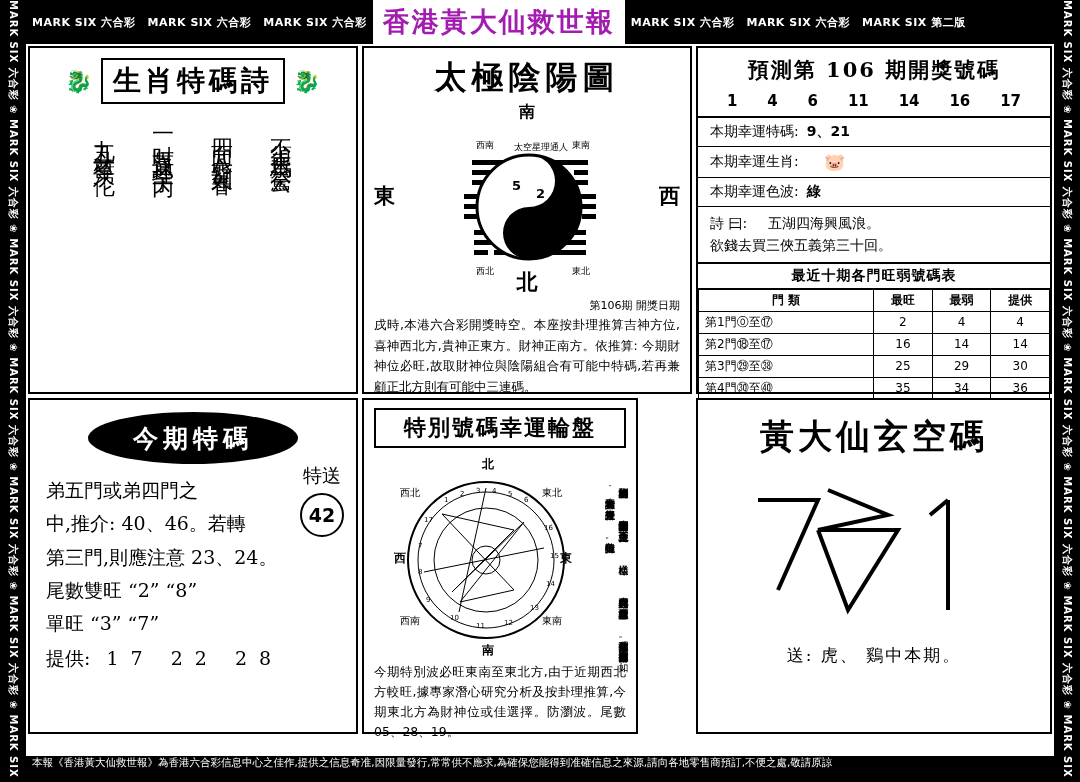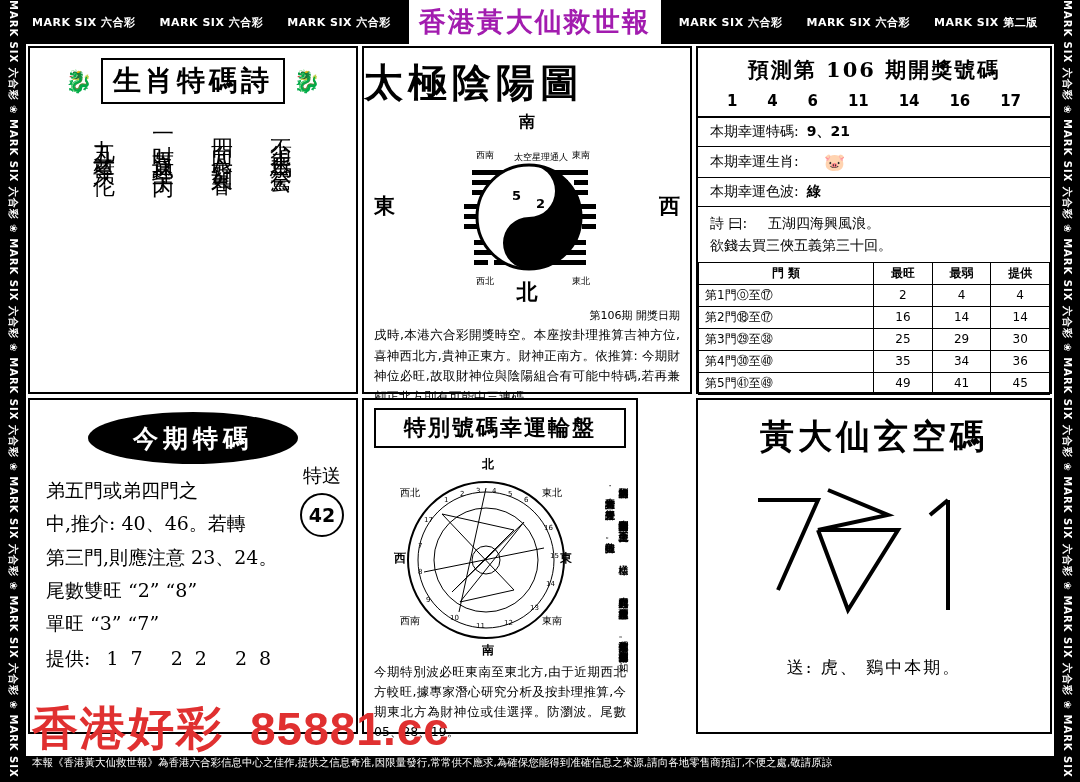--- a/index.html
+++ b/index.html
@@ -20,21 +20,21 @@
   .rail .rtxt{
     position:absolute;left:50%;top:0;transform-origin:0 0;
     white-space:nowrap;font-size:10px;font-weight:bold;letter-spacing:1px;
     line-height:26px;
   }
   .rail.left .rtxt{transform:rotate(90deg) translate(0,-50%);}
   .rail.right .rtxt{transform:rotate(90deg) translate(0,-50%);}
 
   
   .topbar{position:absolute;left:26px;top:0;width:1028px;height:44px;background:#000;color:#fff;
-          display:flex;align-items:center;overflow:hidden;gap:12px;}
+          display:flex;align-items:center;overflow:hidden;}
   .topbar .seg{font-size:11px;font-weight:bold;white-space:nowrap;padding:0 6px;letter-spacing:.5px;}
   .topbar .bigtitle{
     flex:0 0 auto;background:#fff;color:#a21caf;height:44px;display:flex;align-items:center;
     justify-content:center;padding:6px 10px;font-size:27px;font-weight:bold;letter-spacing:2px;
     font-family:"DejaVu Serif","Liberation Serif",serif;
   }
 
   
   .bottombar{position:absolute;left:26px;bottom:0;width:1028px;height:26px;background:#000;color:#fff;
              display:flex;align-items:flex-end;padding:12px 6px;box-sizing:border-box;}
@@ -64,21 +64,21 @@
   .poem-title{font-size:28px;font-weight:bold;letter-spacing:4px;
               font-family:"DejaVu Serif","Liberation Serif",serif;
               border:2px solid #000;padding:2px 10px;}
   .dragon{font-size:22px;}
   .poem-body{display:flex;flex-direction:row-reverse;justify-content:center;gap:26px;
              margin-top:18px;padding:0 18px;}
   .vcol{writing-mode:vertical-rl;text-orientation:upright;font-size:22px;line-height:1.5;
         letter-spacing:6px;font-family:"DejaVu Serif","Liberation Serif",serif;height:240px;}
 
   
-  .taiji-title{text-align:left;font-size:39px;font-weight:bold;letter-spacing:5px;margin-top:8px;
+  .taiji-title{text-align:center;font-size:32px;font-weight:bold;letter-spacing:5px;margin-top:8px;
                font-family:"DejaVu Serif","Liberation Serif",serif;}
   .taiji-wrap{position:relative;height:196px;margin-top:2px;}
   .lbl{position:absolute;font-size:21px;font-weight:bold;font-family:"DejaVu Serif","Liberation Serif",serif;}
   .lbl.n{left:50%;top:0px;transform:translateX(-50%);font-size:16px;}
   .lbl.s{left:50%;bottom:2px;transform:translateX(-50%);}
   .lbl.e{left:10px;top:48%;transform:translateY(-50%);}
   .lbl.w{right:10px;top:48%;transform:translateY(-50%);}
   .taiji-date{text-align:right;font-size:11px;padding:0 10px 2px 0;}
   .taiji-text{font-size:12.5px;line-height:1.65;padding:0 10px 6px 10px;text-align:justify;}
 
@@ -122,21 +122,21 @@
   .wheel-wrap{position:relative;height:208px;margin-top:4px;}
   .vtext{position:absolute;right:6px;top:28px;width:116px;height:176px;
          writing-mode:vertical-rl;text-orientation:upright;font-size:10px;line-height:1.35;
          letter-spacing:0px;}
   .wheel-text{font-size:12.5px;line-height:1.6;padding:2px 10px;text-align:justify;}
 
   
   .wong-title{text-align:center;font-size:34px;font-weight:bold;letter-spacing:4px;margin-top:14px;
               font-family:"DejaVu Serif","Liberation Serif",serif;}
   .scribble{height:180px;position:relative;}
-  .wong-foot{text-align:center;font-size:17px;letter-spacing:2px;margin-top:16px;
+  .wong-foot{text-align:center;font-size:17px;letter-spacing:2px;margin-top:4px;
              font-family:"DejaVu Serif","Liberation Serif",serif;}
 </style>
 </head>
 <body>
 
 <div class="page">
 
   <div class="rail left">
     <div class="rtxt">MARK SIX 六合彩 ❀ MARK SIX 六合彩 ❀ MARK SIX 六合彩 ❀ MARK SIX 六合彩 ❀ MARK SIX 六合彩 ❀ MARK SIX 六合彩 ❀ MARK SIX 六合彩 ❀</div>
   </div>
@@ -256,20 +256,21 @@
       </div>
       <div class="pred-poem">
         <div class="pl">
             <span class="a">詩 曰:</span>
           <span>五湖四海興風浪。</span>
           </div>
         <div class="pl">
             <span>欲錢去買三俠五義第三十回。</span>
           </div>
       </div>
+      <div class="tbl-cap">最近十期各門旺弱號碼表</div>
       <table class="mt">
         <tbody>
             <tr>
           <th>門 類</th>
           <th>最旺</th>
           <th>最弱</th>
           <th>提供</th>
         </tr>
         <tr>
           <td class="first">第1門⓪至⑰</td>
@@ -382,22 +383,18 @@
             <path d="M250 40 L250 150"></path>
             <path d="M250 40 L232 55"></path>
           </g>
         </svg>
       </div>
       <div class="wong-foot">送:  虎、 鷄中本期。</div>
     </div>
 
   </div>
 
-  <div class="watermark">
-    <span class="wm-cjk">香港好彩</span>
-    <span class="wm-num">85881.cc</span>
-  </div>
 
   <div class="bottombar">
     <span>本報《香港黃大仙救世報》為香港六合彩信息中心之佳作,提供之信息奇准,因限量發行,常常供不應求,為確保您能得到准確信息之來源,請向各地零售商預訂,不便之處,敬請原諒</span>
   </div>
 
 </div>
 
 </body></html>

